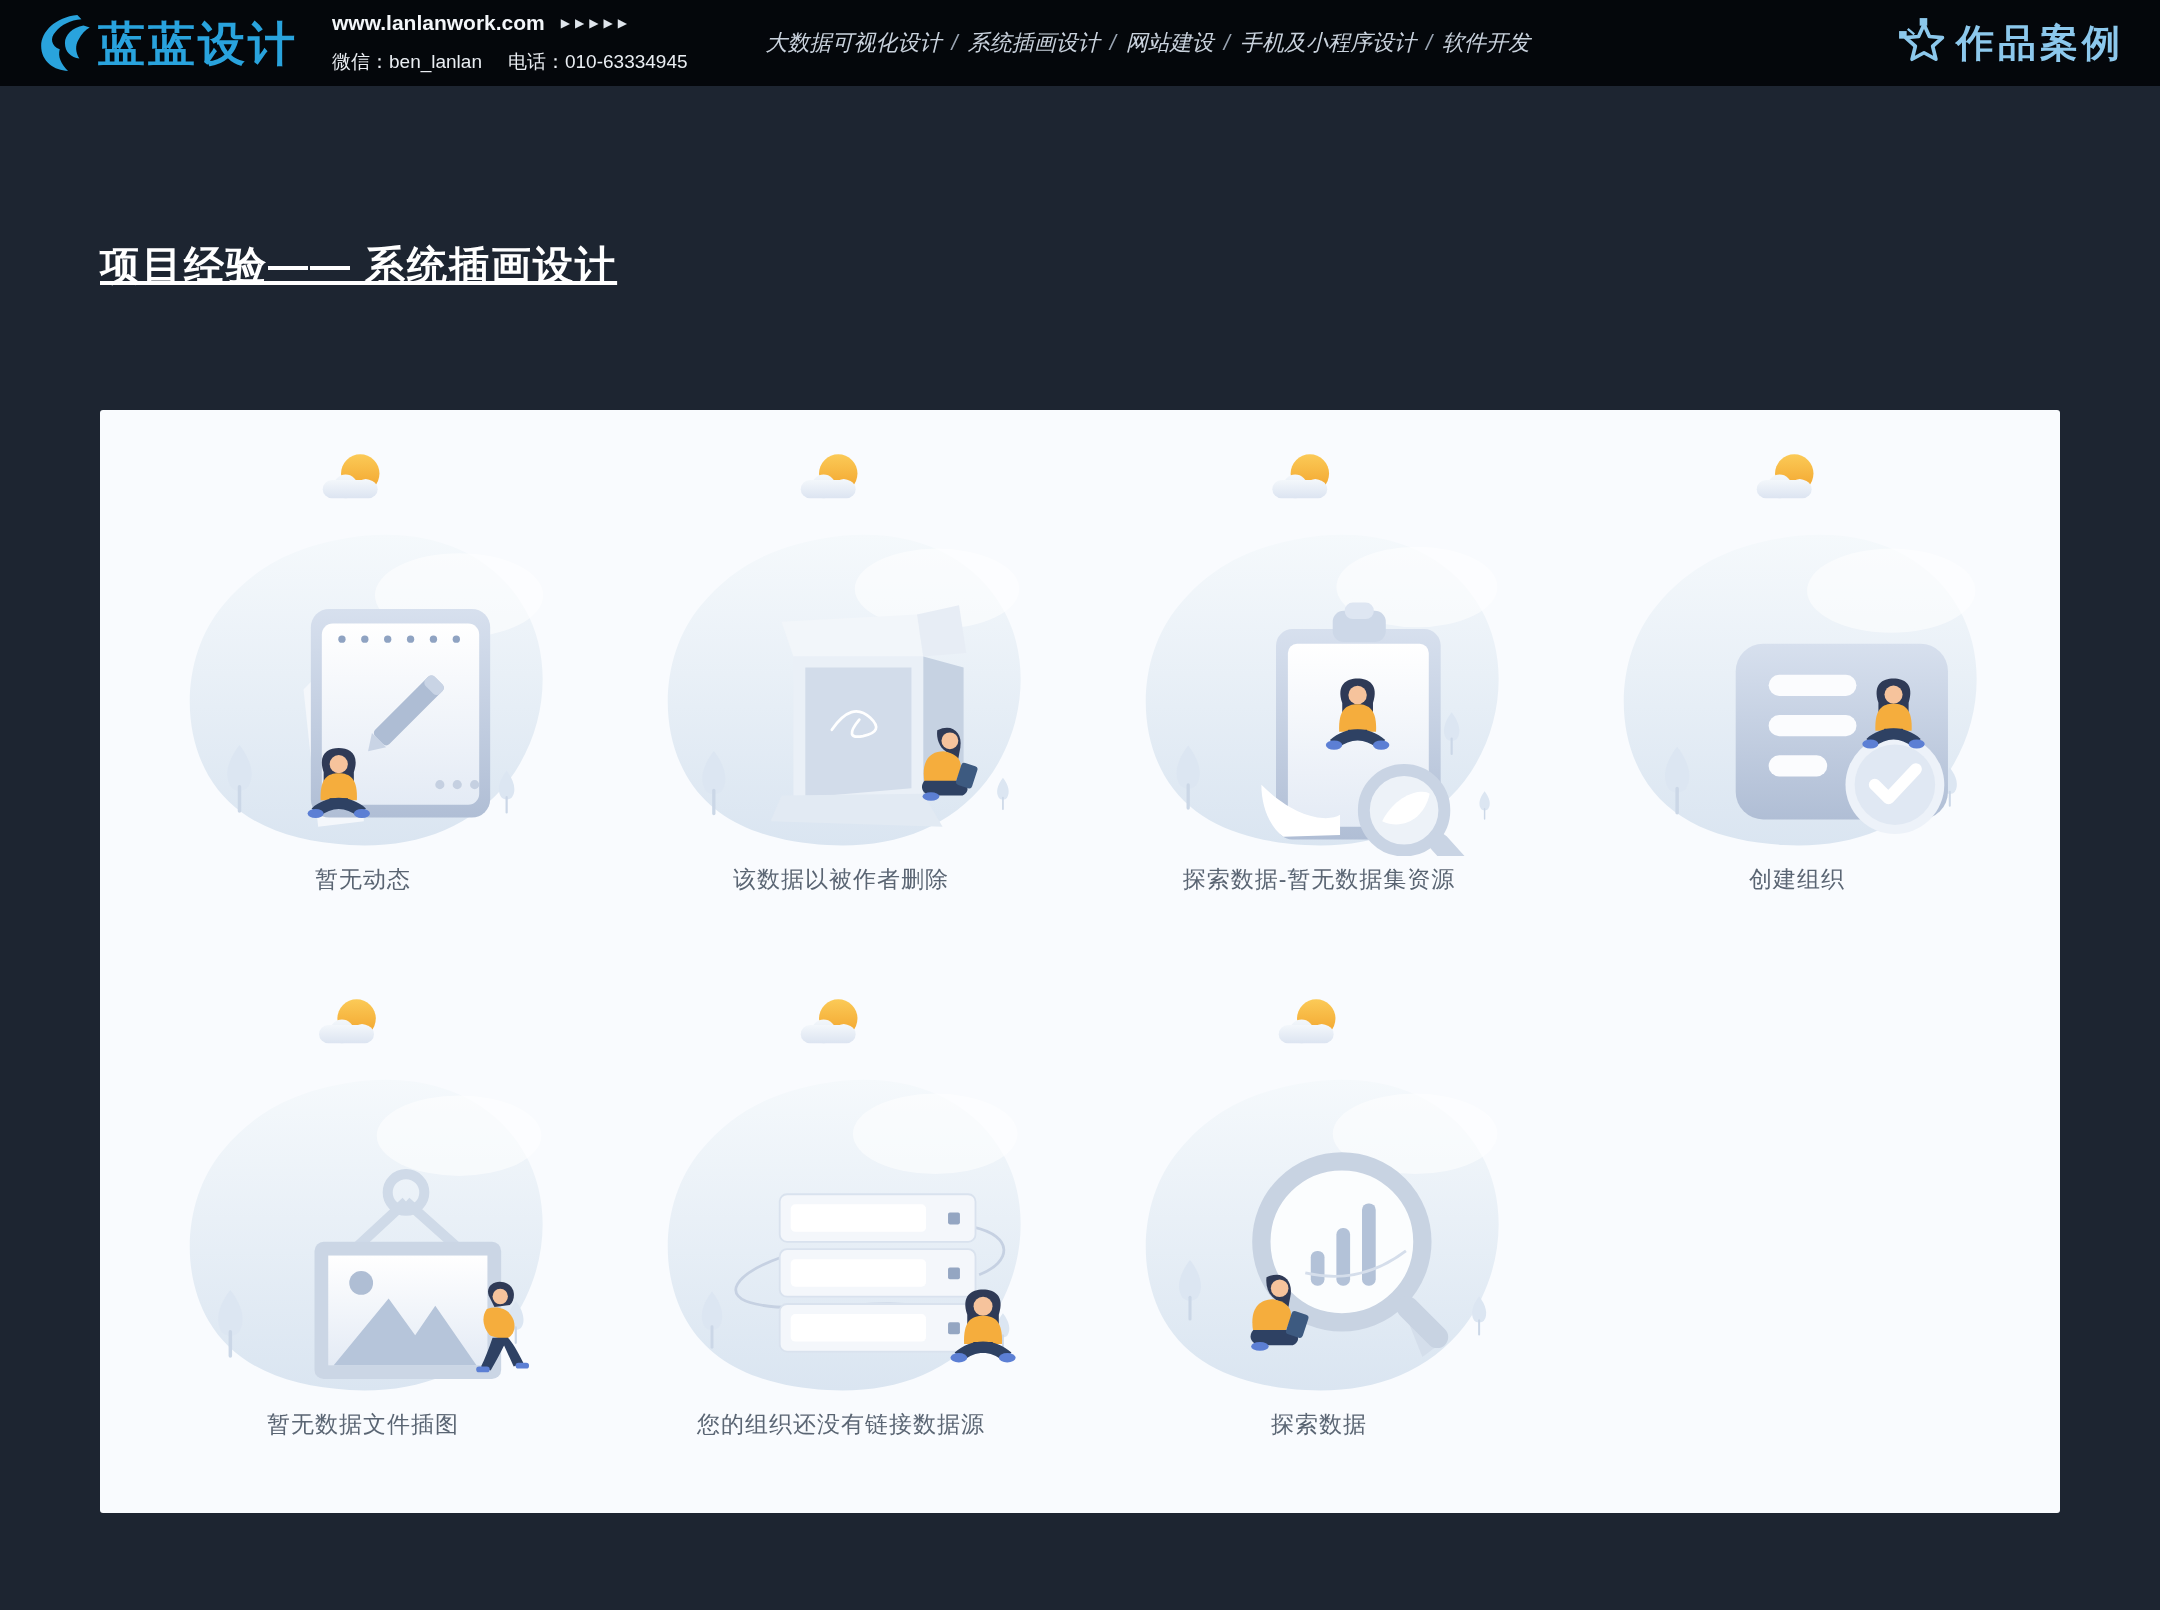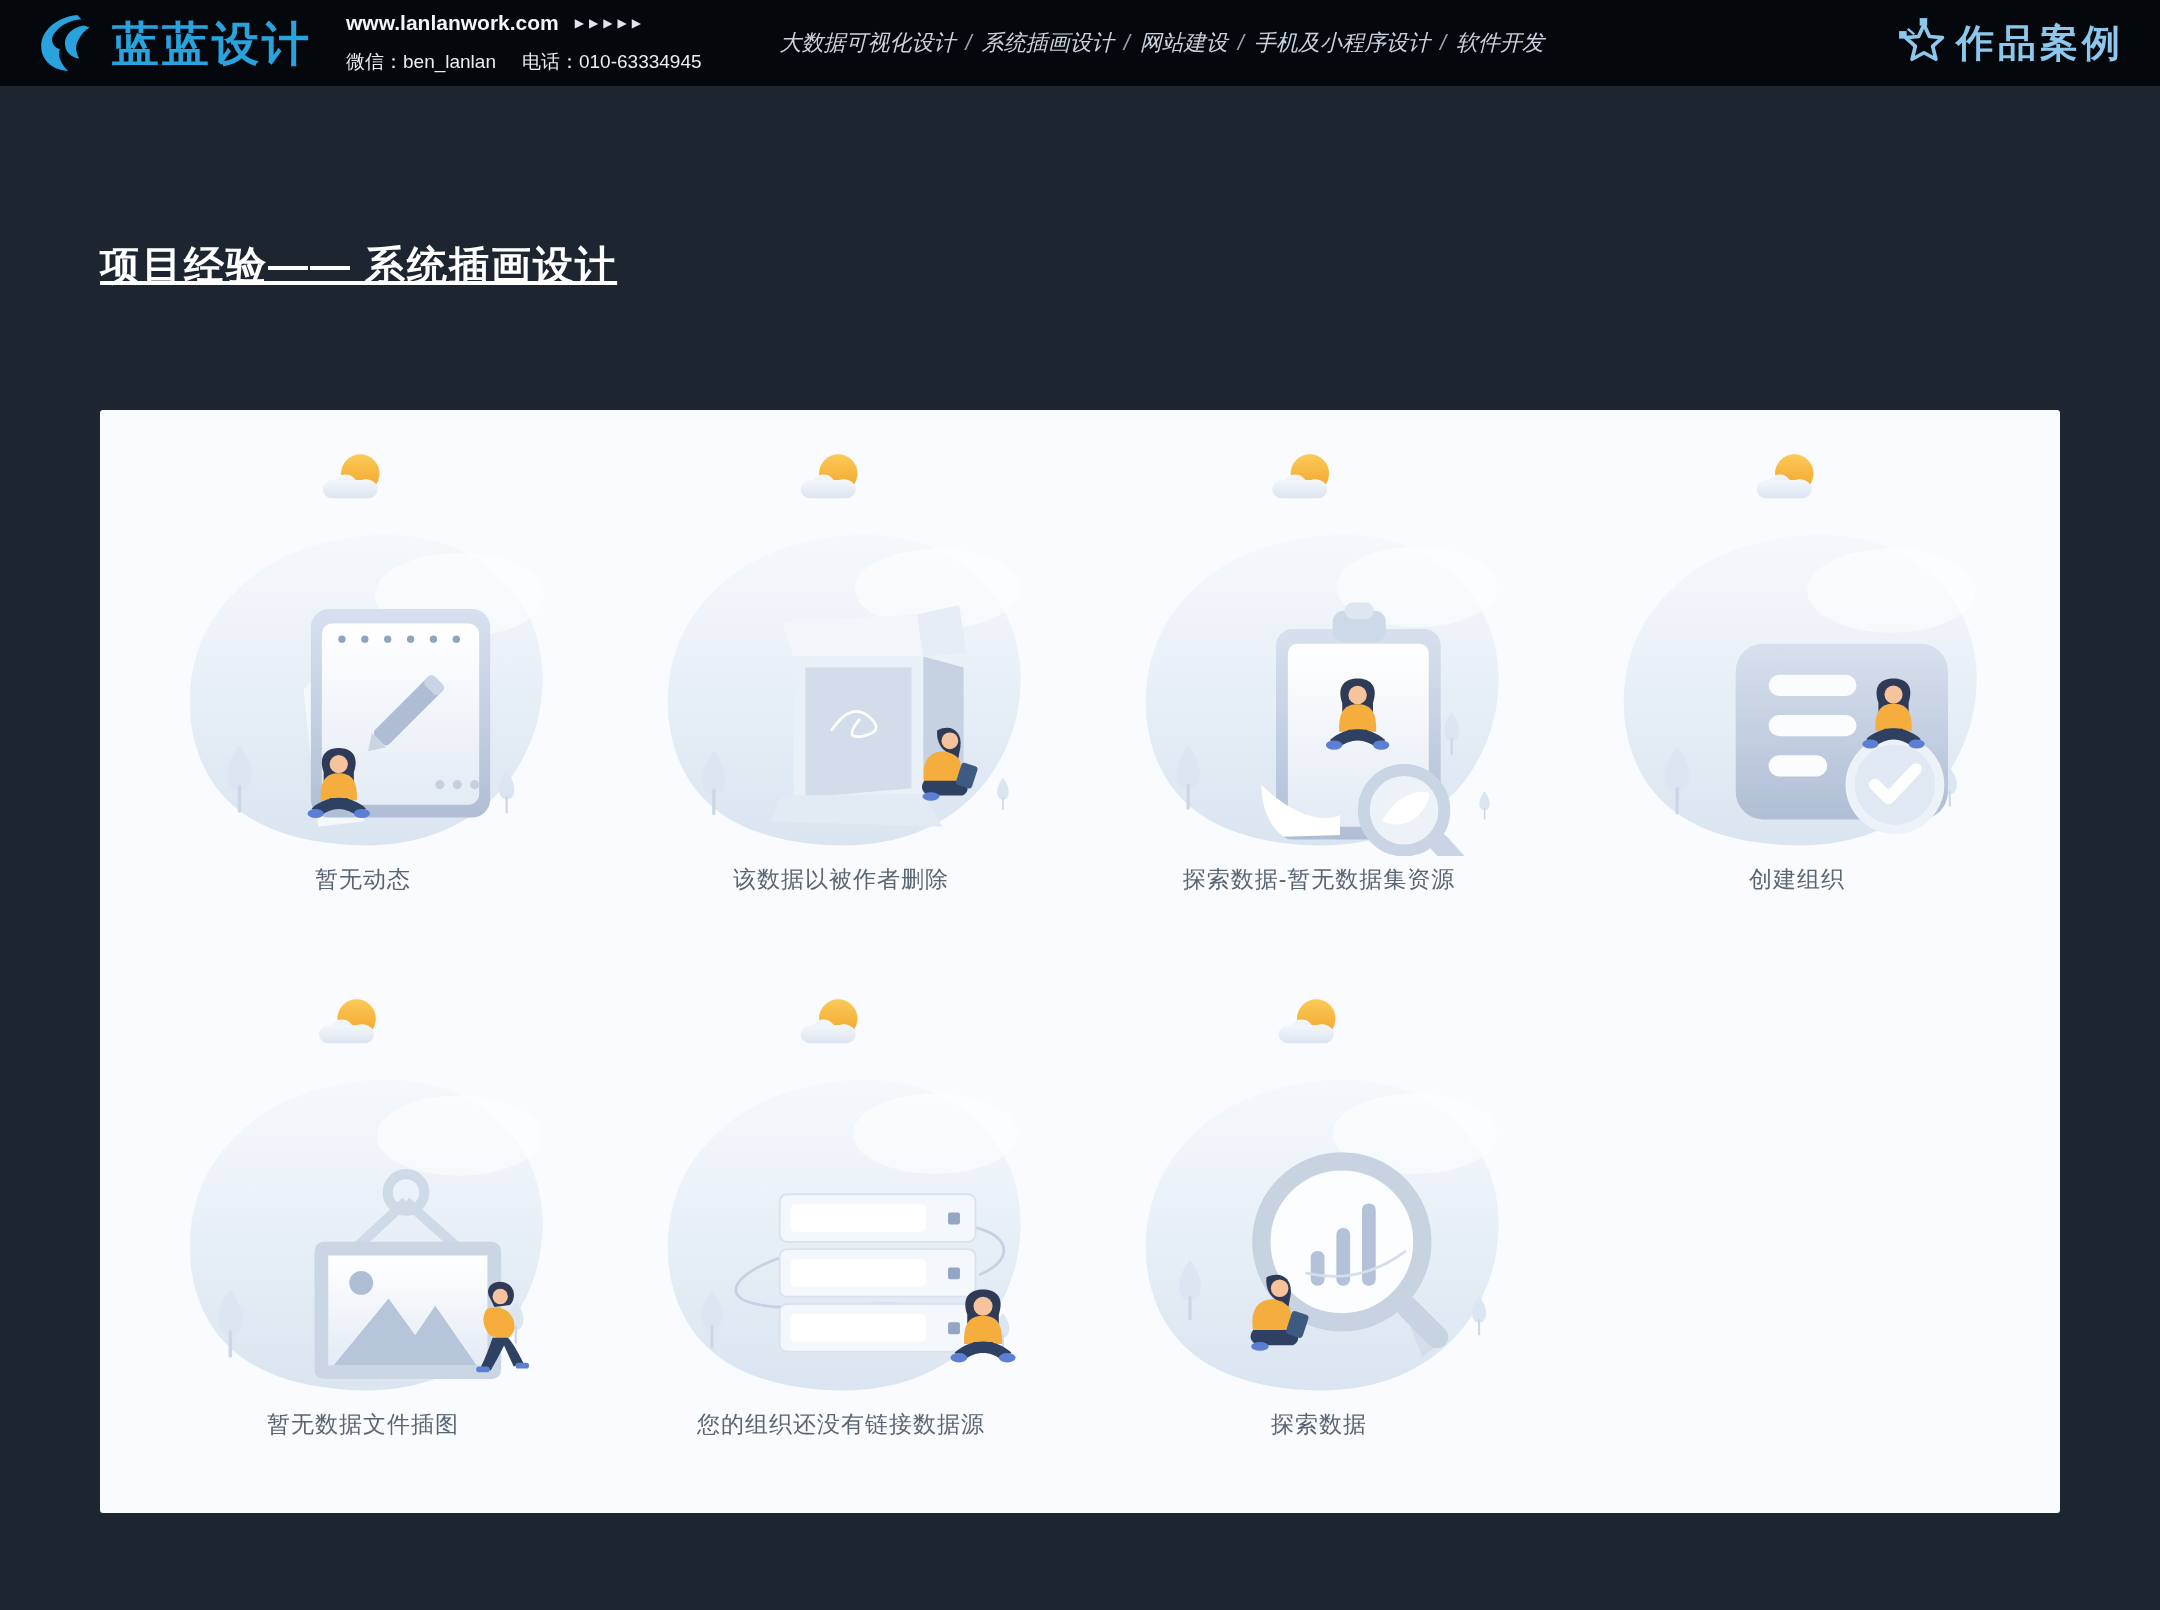--- a/index.html
+++ b/index.html
@@ -8,21 +8,21 @@
     position:relative;overflow:hidden;
     background:#1D2531;
     font-family:"Liberation Sans","DejaVu Sans",sans-serif;
   }
   
   .header{
     position:absolute;top:0;left:0;width:2160px;height:86px;
     background:#04070B;display:flex;align-items:center;
     padding:0 36px;
   }
-  .logo{display:flex;align-items:center;gap:14px;flex:0 0 auto}
+  .logo{display:flex;align-items:center;flex:0 0 auto}
   .logo-icon{width:62px;height:62px}
   .logo-text{color:#29A3DD;font-size:47px;font-weight:bold;letter-spacing:3px;line-height:1}
   .contact{display:flex;flex-direction:column;justify-content:center;gap:14px;margin-left:34px}
   .site-line{display:flex;align-items:center;gap:16px;color:#F3F6F9;font-size:21px;font-weight:bold}
   .arrows{font-size:12px;color:#DfE5EC;letter-spacing:5px}
   .contact-line{color:#EAEEF3;font-size:19px;display:flex;gap:26px}
   .nav{
     margin-left:78px;display:flex;align-items:center;gap:10px;
     font-style:italic;font-size:22px;color:#C9D2DD;white-space:nowrap;
   }

